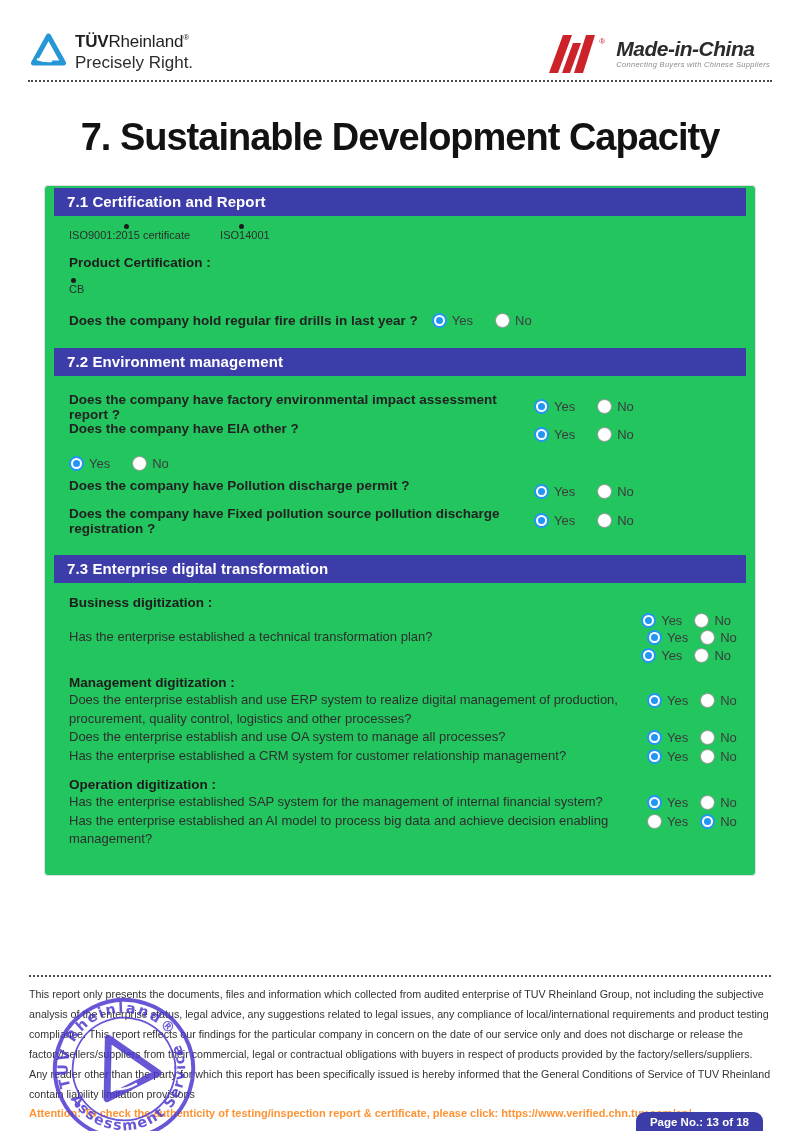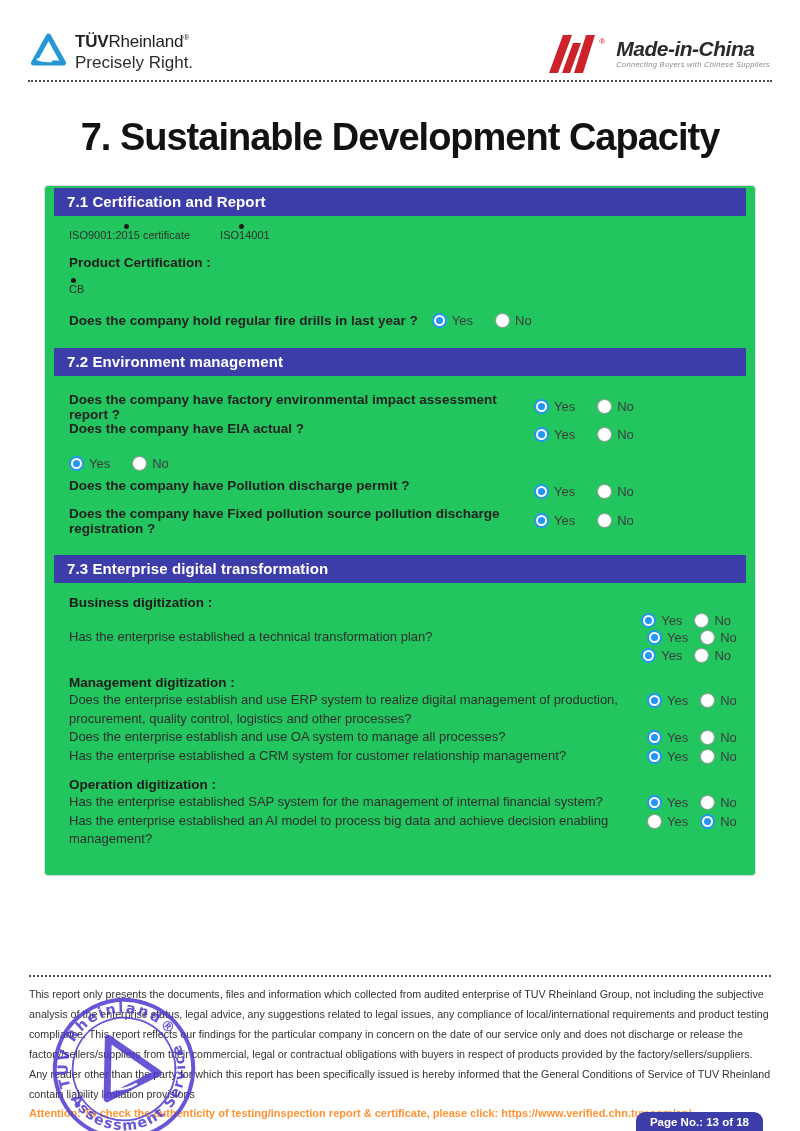--- a/index.html
+++ b/index.html
@@ -136,21 +136,21 @@
           <span class="radio-group">
             <span class="radio checked"></span>
             <span class="radio-label">Yes</span>
             <span class="no-wrap">
               <span class="radio"></span>
               <span class="radio-label">No</span>
             </span>
           </span>
         </div>
         <div class="s2-row">
-          <span class="s2-text">Does the company have EIA actual ?</span>
+          <span class="s2-text">Does the company have EIA other ?</span>
           <span class="radio-group">
             <span class="radio checked"></span>
             <span class="radio-label">Yes</span>
             <span class="no-wrap">
               <span class="radio"></span>
               <span class="radio-label">No</span>
             </span>
           </span>
         </div>
         <div class="s2-row">

